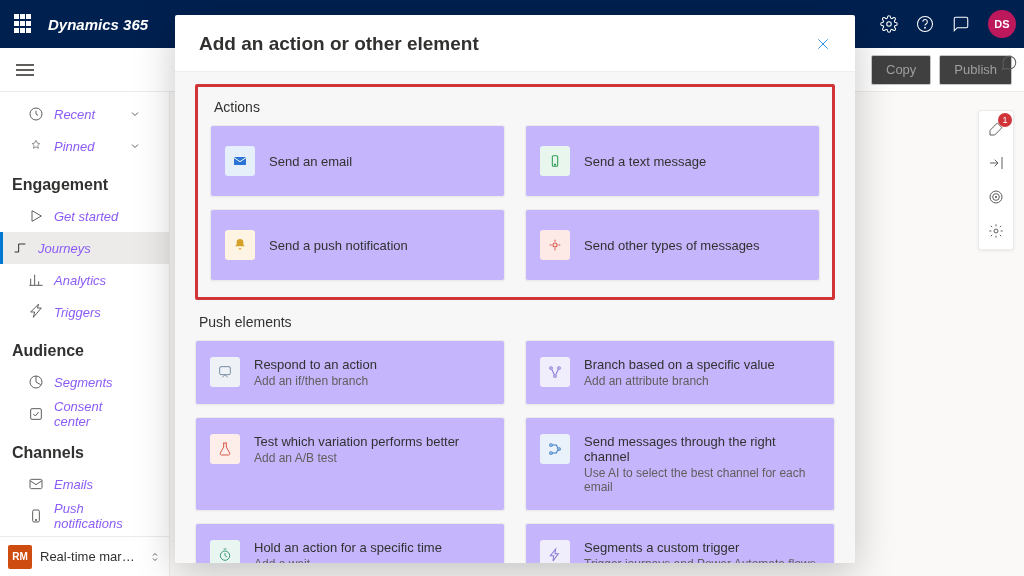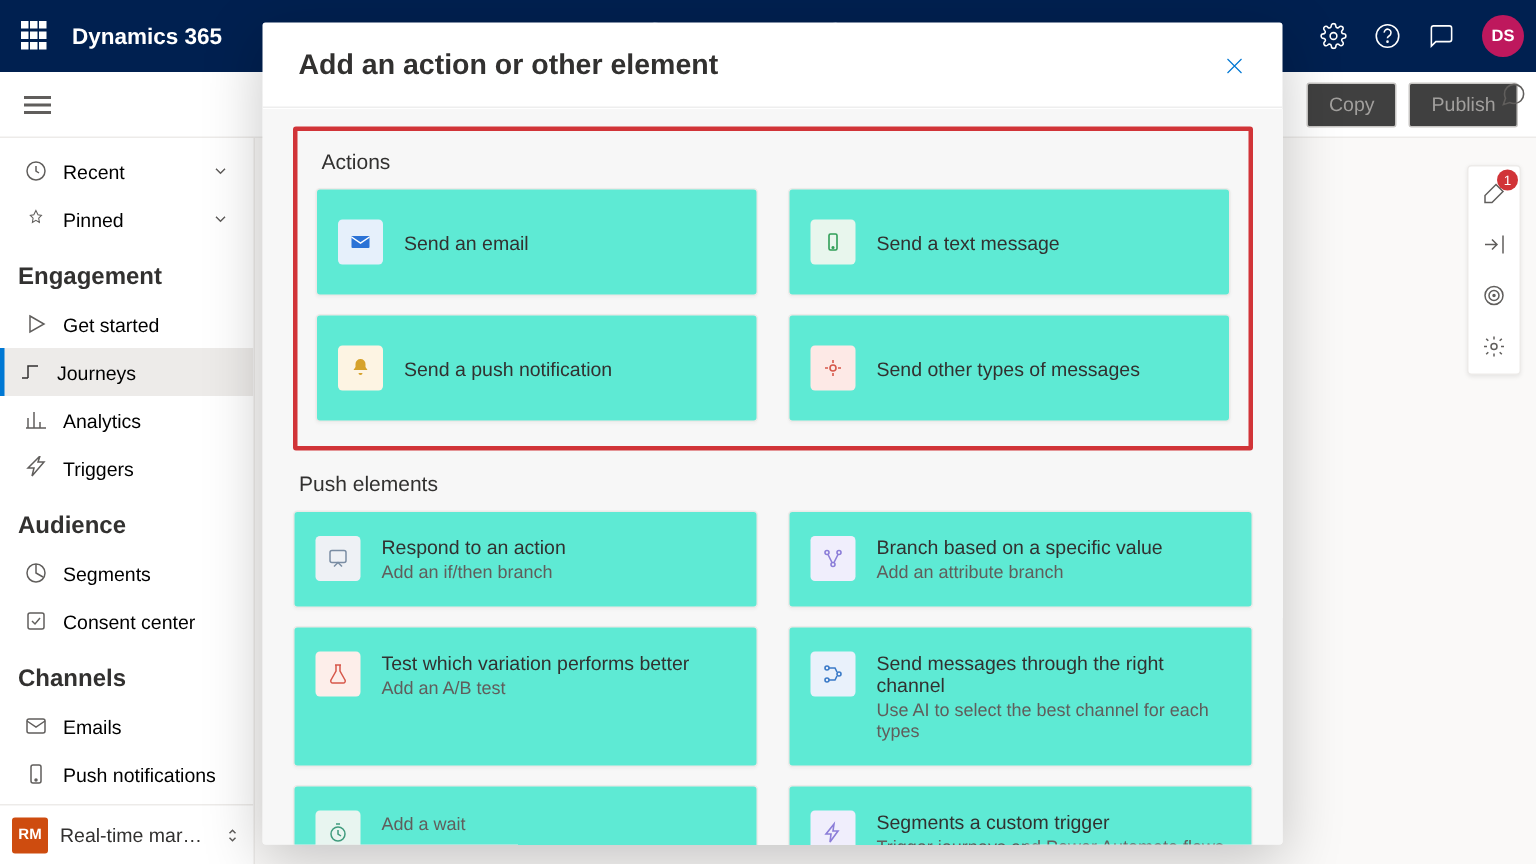--- a/index.html
+++ b/index.html
@@ -2,39 +2,39 @@
 <html><head>
 <meta charset="utf-8">
 <style>
 * { box-sizing: border-box; margin: 0; padding: 0; }
 body { font-family: "Segoe UI", -apple-system, sans-serif; font-size: 13px; background: #faf9f8; width: 1024px; height: 576px; overflow: hidden; color: #323130; }
 
 
 .topbar { height: 48px; background: #002050; color: #fff; display: flex; align-items: center; padding: 0 8px; position: relative; }
 .waffle { width: 20px; height: 20px; display: flex; flex-wrap: wrap; gap: 1px; margin: 0 14px 0 6px; cursor: pointer; }
 .waffle span { width: 5px; height: 5px; background: #fff; }
-.brand { font-size: 15px; font-weight: 600; margin-right: 20px; }
+.brand { font-size: 15px; font-weight: 600; margin-right: 20px; font-style: italic; }
 .sandbox { position: absolute; left: 50%; transform: translateX(-50%); font-size: 26px; letter-spacing: 6px; color: #c7d4ef; font-weight: 300; }
 .topbar-right { margin-left: auto; display: flex; align-items: center; gap: 18px; }
 .top-icon { width: 18px; height: 18px; color: #fff; cursor: pointer; display: flex; align-items: center; justify-content: center; }
 .top-icon svg { width: 18px; height: 18px; fill: none; stroke: currentColor; stroke-width: 1.4; }
 .avatar { width: 28px; height: 28px; border-radius: 50%; background: #be185d; display: flex; align-items: center; justify-content: center; font-size: 11px; font-weight: 600; color: #fff; }
 
 
 .subheader { height: 44px; background: #fff; border-bottom: 1px solid #edebe9; display: flex; align-items: center; padding: 0 12px; }
 .hamburger { cursor: pointer; padding: 4px; }
 .hamburger div { width: 18px; height: 2px; background: #605e5c; margin: 3px 0; }
 .subheader-right { margin-left: auto; display: flex; gap: 8px; }
 .btn { height: 30px; padding: 0 14px; border: 1px solid #c8c6c4; background: #404040; color: #605e5c; border-radius: 2px; font-size: 13px; cursor: pointer; }
 .btn.disabled { color: #a19f9d; }
 
 
 .page { display: flex; height: calc(576px - 48px - 44px); }
 .sidebar { width: 170px; background: #fff; border-right: 1px solid #edebe9; display: flex; flex-direction: column; padding-top: 6px; overflow: hidden; }
-.side-row { display: flex; align-items: center; height: 32px; padding: 0 16px; cursor: pointer; color: #000000; gap: 10px; }
+.side-row { display: flex; align-items: center; height: 32px; padding: 0 28px; cursor: pointer; color: #8b5cf6; gap: 10px; font-style: italic; }
 .side-row.active { background: #edebe9; border-left: 3px solid #0078d4; padding-left: 9px; }
 .side-row .ic { width: 16px; height: 16px; flex-shrink: 0; display: flex; align-items: center; justify-content: center; }
 .side-row .chev { margin-left: auto; }
 .side-head { padding: 14px 12px 6px; font-weight: 600; font-size: 16px; }
 .side-footer { margin-top: auto; border-top: 1px solid #edebe9; display: flex; align-items: center; height: 40px; padding: 0 8px; gap: 8px; }
 .sf-badge { width: 24px; height: 24px; background: #ce4c0f; color: #fff; display: flex; align-items: center; justify-content: center; font-size: 10px; font-weight: 600; border-radius: 2px; }
 .sf-text { font-size: 13px; color: #323130; white-space: nowrap; overflow: hidden; text-overflow: ellipsis; flex: 1; }
 .sf-chev svg { width: 12px; height: 12px; }
 
 
@@ -53,21 +53,21 @@
 
 .modal-backdrop { position: absolute; inset: 0; }
 .modal { position: absolute; left: 175px; top: 15px; width: 680px; height: 548px; background: #fff; border-radius: 2px; box-shadow: 0 10px 40px rgba(0,0,0,0.22); overflow: hidden; display: flex; flex-direction: column; }
 .modal-head { padding: 18px 24px 16px; display: flex; align-items: center; }
 .modal-head h2 { font-size: 19px; font-weight: 600; }
 .modal-close { margin-left: auto; cursor: pointer; color: #0078d4; }
 .modal-close svg { width: 16px; height: 16px; stroke: currentColor; stroke-width: 1.2; fill: none; }
 .modal-body { flex: 1; background: #f7f7f7; padding: 12px 20px 20px; overflow-y: auto; border-top: 1px solid #eee; }
 .section-label { font-size: 14px; font-weight: 400; color: #323130; margin: 0 0 10px 4px; }
 .grid { display: grid; grid-template-columns: 1fr 1fr; gap: 12px 20px; }
-.card { background: #5eead4; border: 1px solid #eceae8; border-radius: 3px; padding: 16px 14px; display: flex; align-items: flex-start; gap: 14px; cursor: pointer; box-shadow: 0 1px 2px rgba(0,0,0,0.03); }
+.card { background: #c4b5fd; border: 1px solid #eceae8; border-radius: 3px; padding: 16px 14px; display: flex; align-items: flex-start; gap: 14px; cursor: pointer; box-shadow: 0 1px 2px rgba(0,0,0,0.03); }
 .card .cicon { width: 30px; height: 30px; border-radius: 3px; display: flex; align-items: center; justify-content: center; flex-shrink: 0; }
 .card .cicon svg { width: 16px; height: 16px; }
 .card .ct { display: flex; flex-direction: column; }
 .card .ct .title { font-size: 13px; font-weight: 400; color: #323130; }
 .card .ct .sub { font-size: 12px; color: #605e5c; margin-top: 2px; }
 .card.simple { align-items: center; padding: 20px 14px; }
 .actions-box { border: 3px solid #d13438; padding: 12px 12px 16px; border-radius: 2px; margin-bottom: 14px; }
 
 
 svg { display: block; }
@@ -377,31 +377,32 @@
           <div class="cicon" style="background:#e9f1fb">
               <svg viewBox="0 0 24 24" fill="none" stroke="#3a7ac7" stroke-width="1.6">
                 <circle cx="6" cy="6" r="2"></circle>
                 <circle cx="18" cy="12" r="2"></circle>
                 <circle cx="6" cy="18" r="2"></circle>
                 <path d="M8 6h6l2 4M8 18h6l2-4"></path>
               </svg>
             </div>
           <div class="ct">
               <span class="title">Send messages through the right channel</span>
-              <span class="sub">Use AI to select the best channel for each types</span>
+              <span class="sub">Use AI to select the best channel for each email</span>
             </div>
         </div>
         <div class="card">
           <div class="cicon" style="background:#e8f5f0">
               <svg viewBox="0 0 24 24" fill="none" stroke="#3f9b7d" stroke-width="1.5">
                 <circle cx="12" cy="13" r="7"></circle>
                 <path d="M12 9v4l3 2M10 3h4"></path>
               </svg>
             </div>
           <div class="ct">
+              <span class="title">Hold an action for a specific time</span>
               <span class="sub">Add a wait</span>
             </div>
         </div>
         <div class="card">
           <div class="cicon" style="background:#f0eefc">
               <svg viewBox="0 0 24 24" fill="none" stroke="#8b7dd8" stroke-width="1.6">
                 <path d="M13 3L5 13h5l-1 8 8-11h-5z"></path>
               </svg>
             </div>
           <div class="ct">

